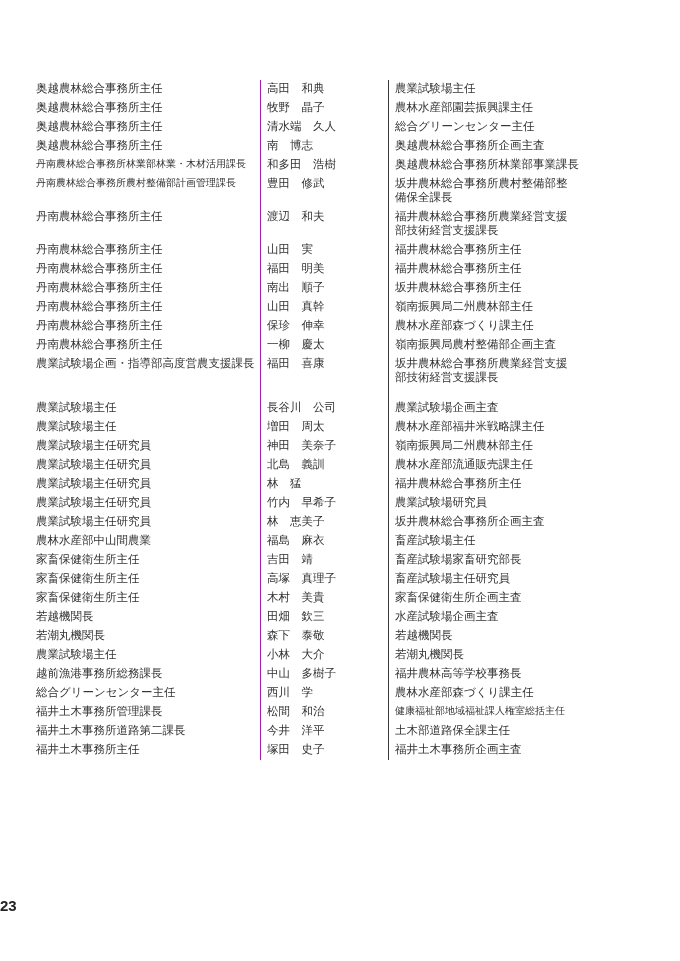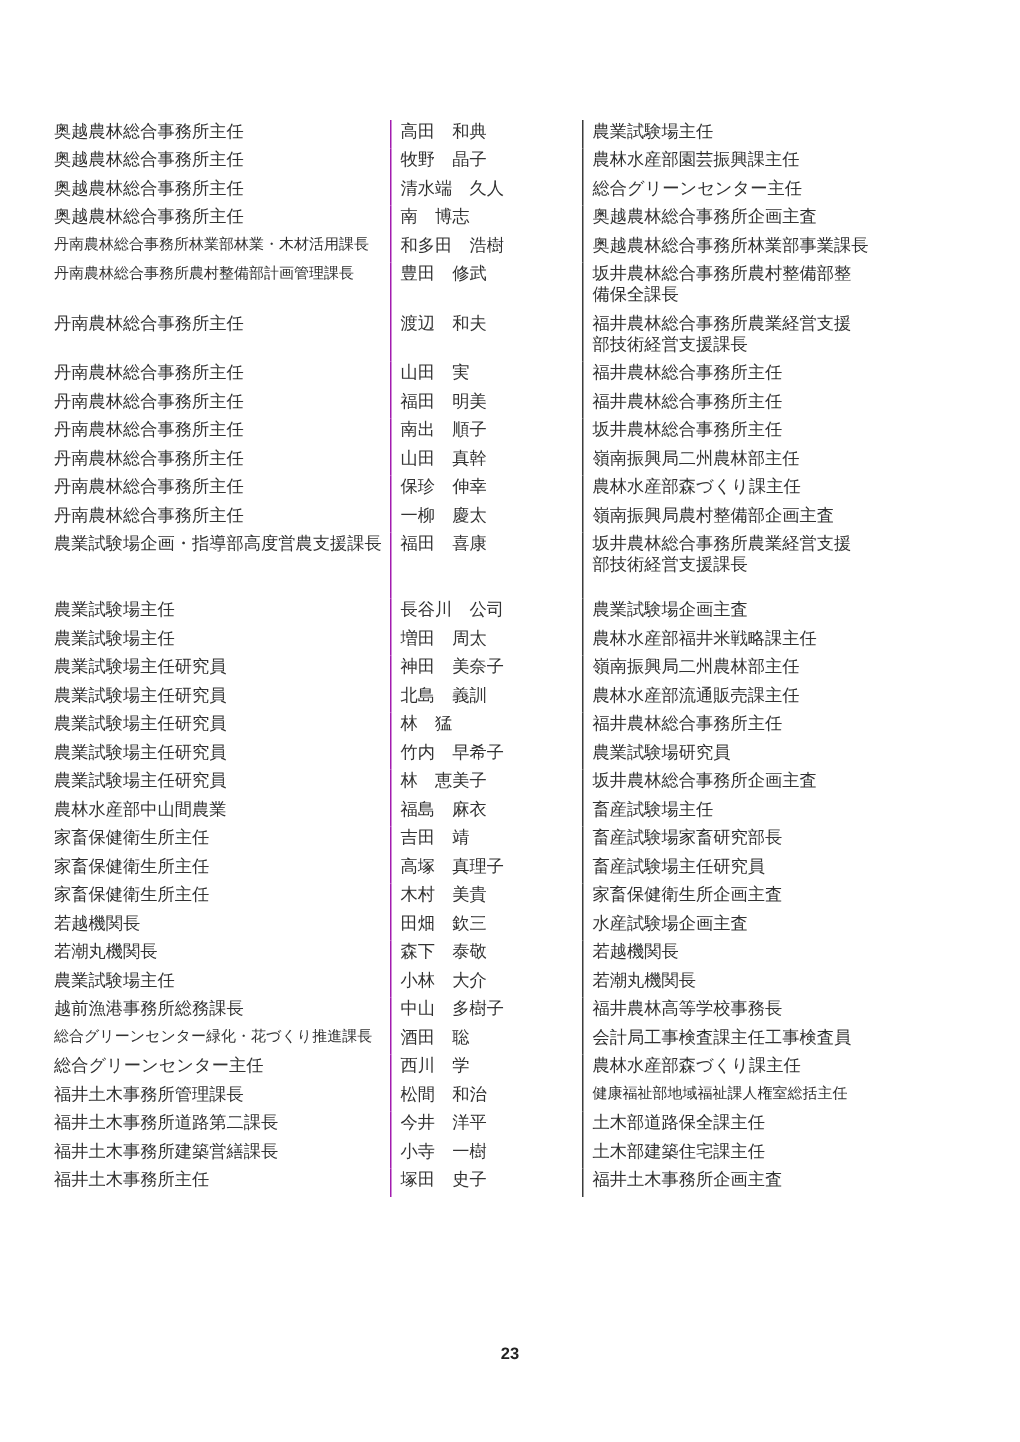--- a/index.html
+++ b/index.html
@@ -42,23 +42,23 @@
     border-left: 1px solid #3a3a3a;
     padding-left: 6px;
   }
   .personnel-table td.small { font-size: 10px; }
   .personnel-table tr.gap-after td { padding-bottom: 14px; margin-top: 25px; }
   .page-number {
     position: absolute;
     top: 897px;
     left: 0;
     width: 680px;
-    text-align: center;
+    text-align: left;
     font-family: "Liberation Sans", sans-serif;
-    font-size: 11px;
+    font-size: 15px;
     font-weight: 700;
     color: #222222;
   }
 </style>
 </head>
 <body>
 
 <table class="personnel-table">
   <tbody id="rows">
       <tr>
@@ -203,43 +203,33 @@
         <td class="col-from">農業試験場主任</td>
         <td class="col-name">小林　大介</td>
         <td class="col-to">若潮丸機関長</td>
       </tr>
       <tr>
         <td class="col-from">越前漁港事務所総務課長</td>
         <td class="col-name">中山　多樹子</td>
         <td class="col-to">福井農林高等学校事務長</td>
       </tr>
       <tr>
-        <td class="col-from small">総合グリーンセンター緑化・花づくり推進課長</td>
-        <td class="col-name">酒田　聡</td>
-        <td class="col-to">会計局工事検査課主任工事検査員</td>
-      </tr>
-      <tr>
         <td class="col-from">総合グリーンセンター主任</td>
         <td class="col-name">西川　学</td>
         <td class="col-to">農林水産部森づくり課主任</td>
       </tr>
       <tr>
         <td class="col-from">福井土木事務所管理課長</td>
         <td class="col-name">松間　和治</td>
         <td class="col-to small">健康福祉部地域福祉課人権室総括主任</td>
       </tr>
       <tr>
         <td class="col-from">福井土木事務所道路第二課長</td>
         <td class="col-name">今井　洋平</td>
         <td class="col-to">土木部道路保全課主任</td>
-      </tr>
-      <tr>
-        <td class="col-from">福井土木事務所建築営繕課長</td>
-        <td class="col-name">小寺　一樹</td>
-        <td class="col-to">土木部建築住宅課主任</td>
       </tr>
       <tr>
         <td class="col-from">福井土木事務所主任</td>
         <td class="col-name">塚田　史子</td>
         <td class="col-to">福井土木事務所企画主査</td>
       </tr>
     </tbody>
 </table>
 
 <div class="page-number">23</div>

